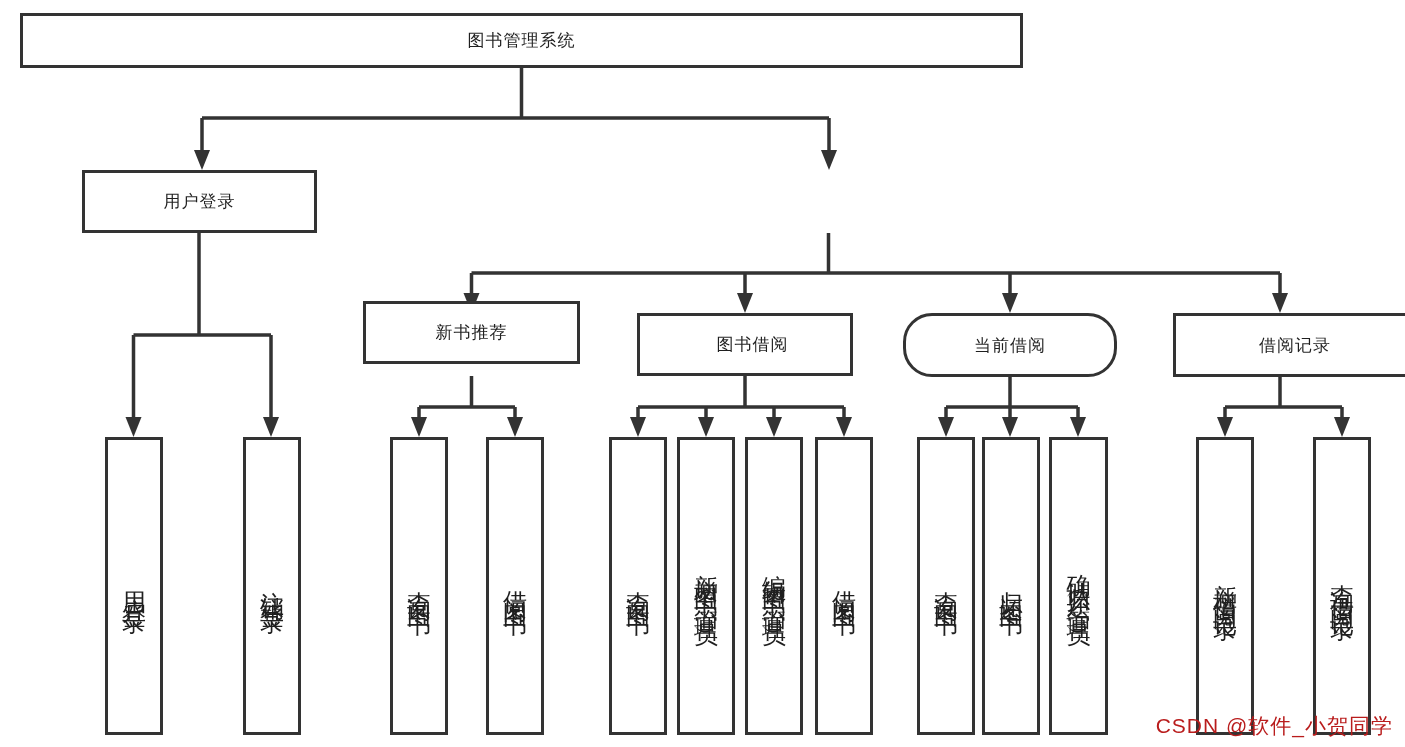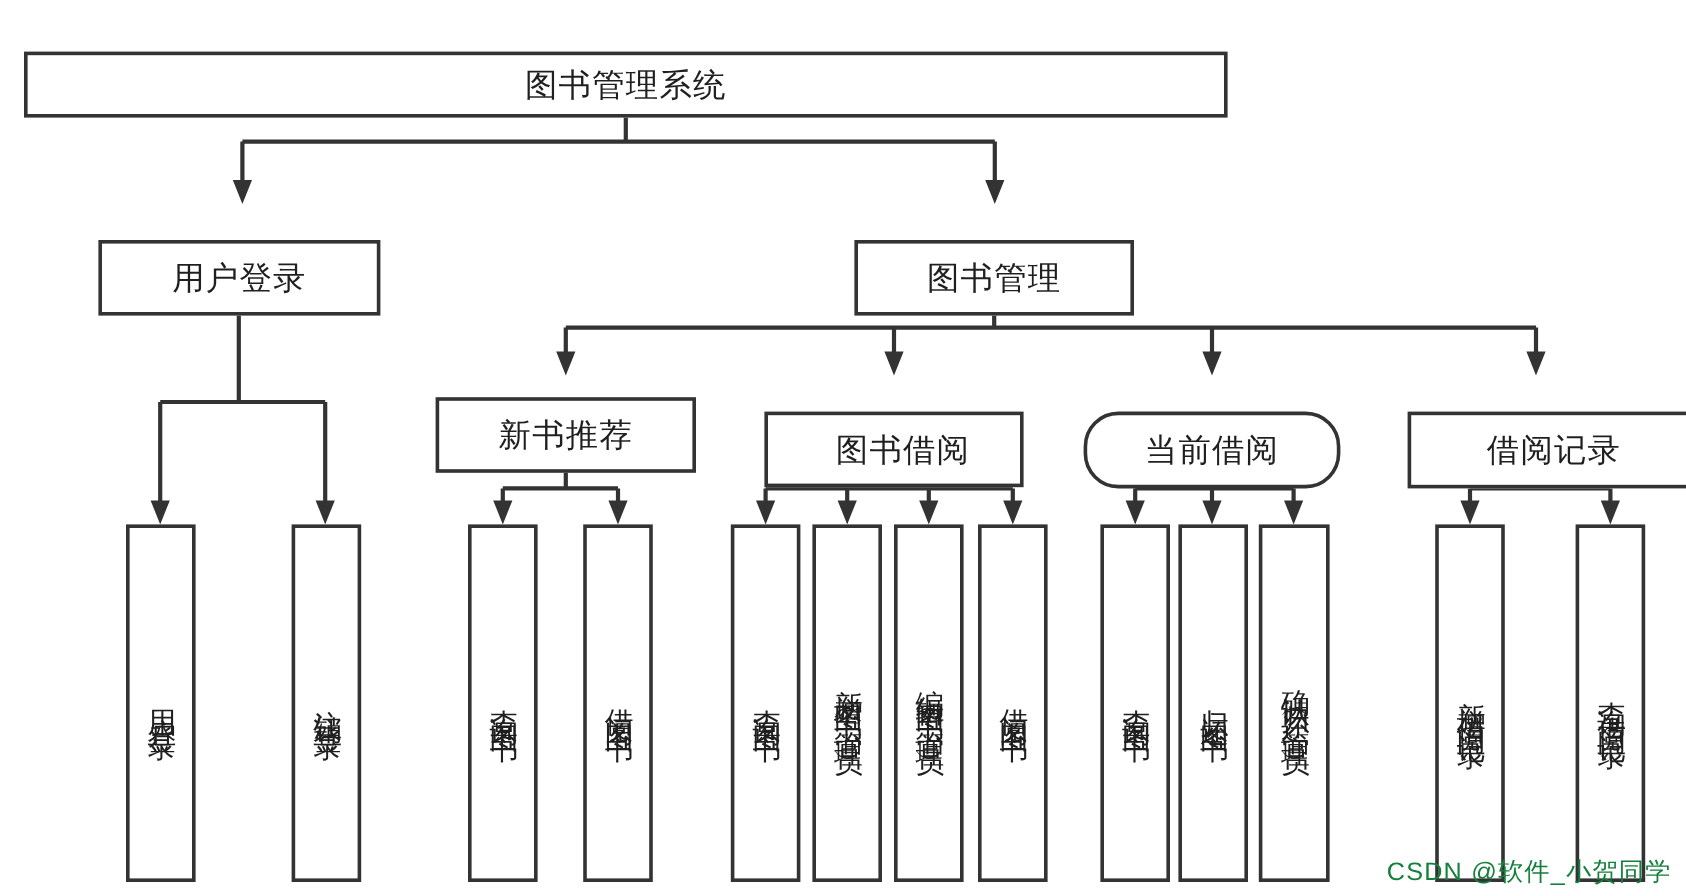--- a/index.html
+++ b/index.html
@@ -19,24 +19,23 @@
     pointer-events: none;
   }
   .node {
     position: absolute;
     box-sizing: border-box;
     border: 3px solid #333333;
     background: #ffffff;
     display: flex;
     align-items: center;
     justify-content: center;
-    font-size: 27px;
+    font-size: 17px;
     letter-spacing: 1px;
     white-space: nowrap;
-    margin-top: 30px;
   }
   .vnode {
     position: absolute;
     box-sizing: border-box;
     border: 3px solid #333333;
     background: #ffffff;
     display: flex;
     align-items: center;
     justify-content: center;
   }
@@ -47,21 +46,21 @@
     letter-spacing: 7px;
     line-height: 1;
     color: #1f1f1f;
   }
   .watermark {
     position: absolute;
     right: 12px;
     top: 712px;
     font-size: 21px;
     letter-spacing: 1px;
-    color: #15803d;
+    color: #b91c1c;
     z-index: 10;
     white-space: nowrap;
   }
 </style>
 </head>
 <body>
 
 <div class="stage">
 
   <svg class="lines" viewBox="0 0 1405 747">
@@ -107,21 +106,20 @@
       <polygon points="1070,417 1086,417 1078,437"></polygon>
 
       <polygon points="1217,417 1233,417 1225,437"></polygon>
       <polygon points="1334,417 1350,417 1342,437"></polygon>
     </g>
   </svg>
 
   <div class="node" style="left:20px; top:13px; width:1003px; height:55px;">图书管理系统</div>
 
   <div class="node" style="left:82px; top:170px; width:235px; height:63px;">用户登录</div>
-  <div class="node" style="left:712px; top:170px; width:233px; height:63px;">图书管理</div>
 
   <div class="node" style="left:363px; top:301px; width:217px; height:63px;">新书推荐</div>
   <div class="node" style="left:637px; top:313px; width:216px; height:63px;padding-left:15px;">图书借阅</div>
   <div class="node" style="left:903px; top:313px; width:214px; height:64px;border-radius:29px;">当前借阅</div>
   <div class="node" style="left:1173px; top:313px; width:244px; height:64px;">借阅记录</div>
 
   <div class="vnode" style="left:105px; top:437px; width:58px; height:298px;">
     <span class="vlabel">用户登录</span>
   </div>
   <div class="vnode" style="left:243px; top:437px; width:58px; height:298px;">

